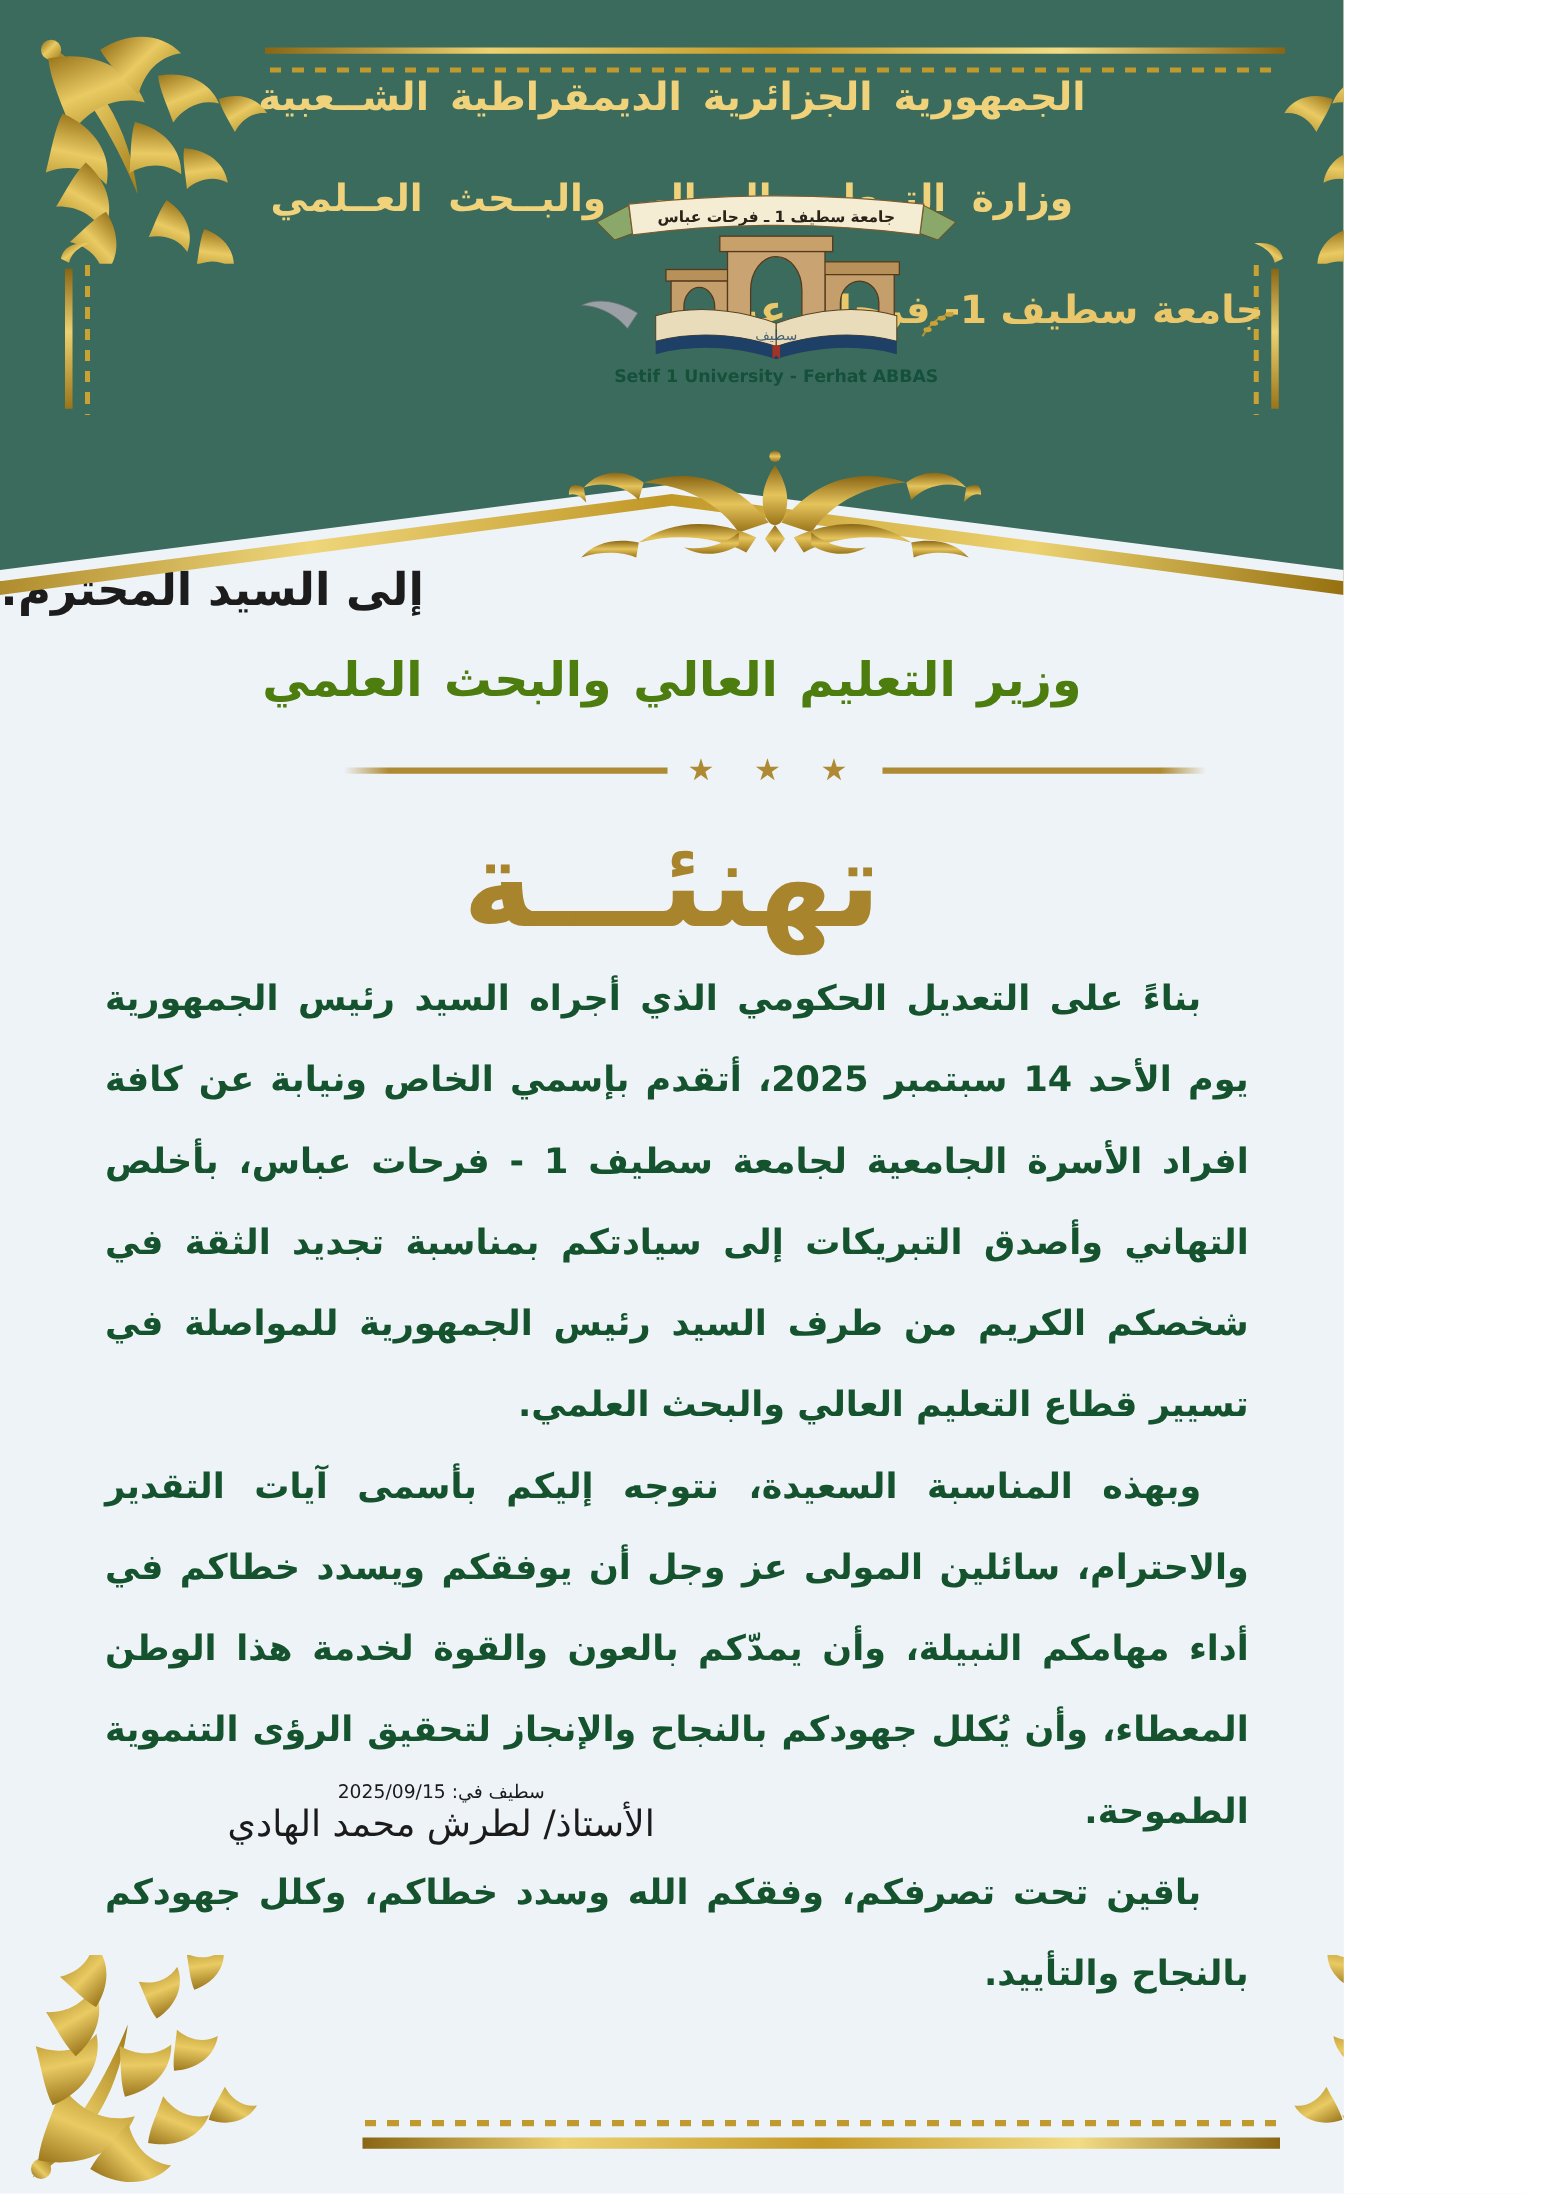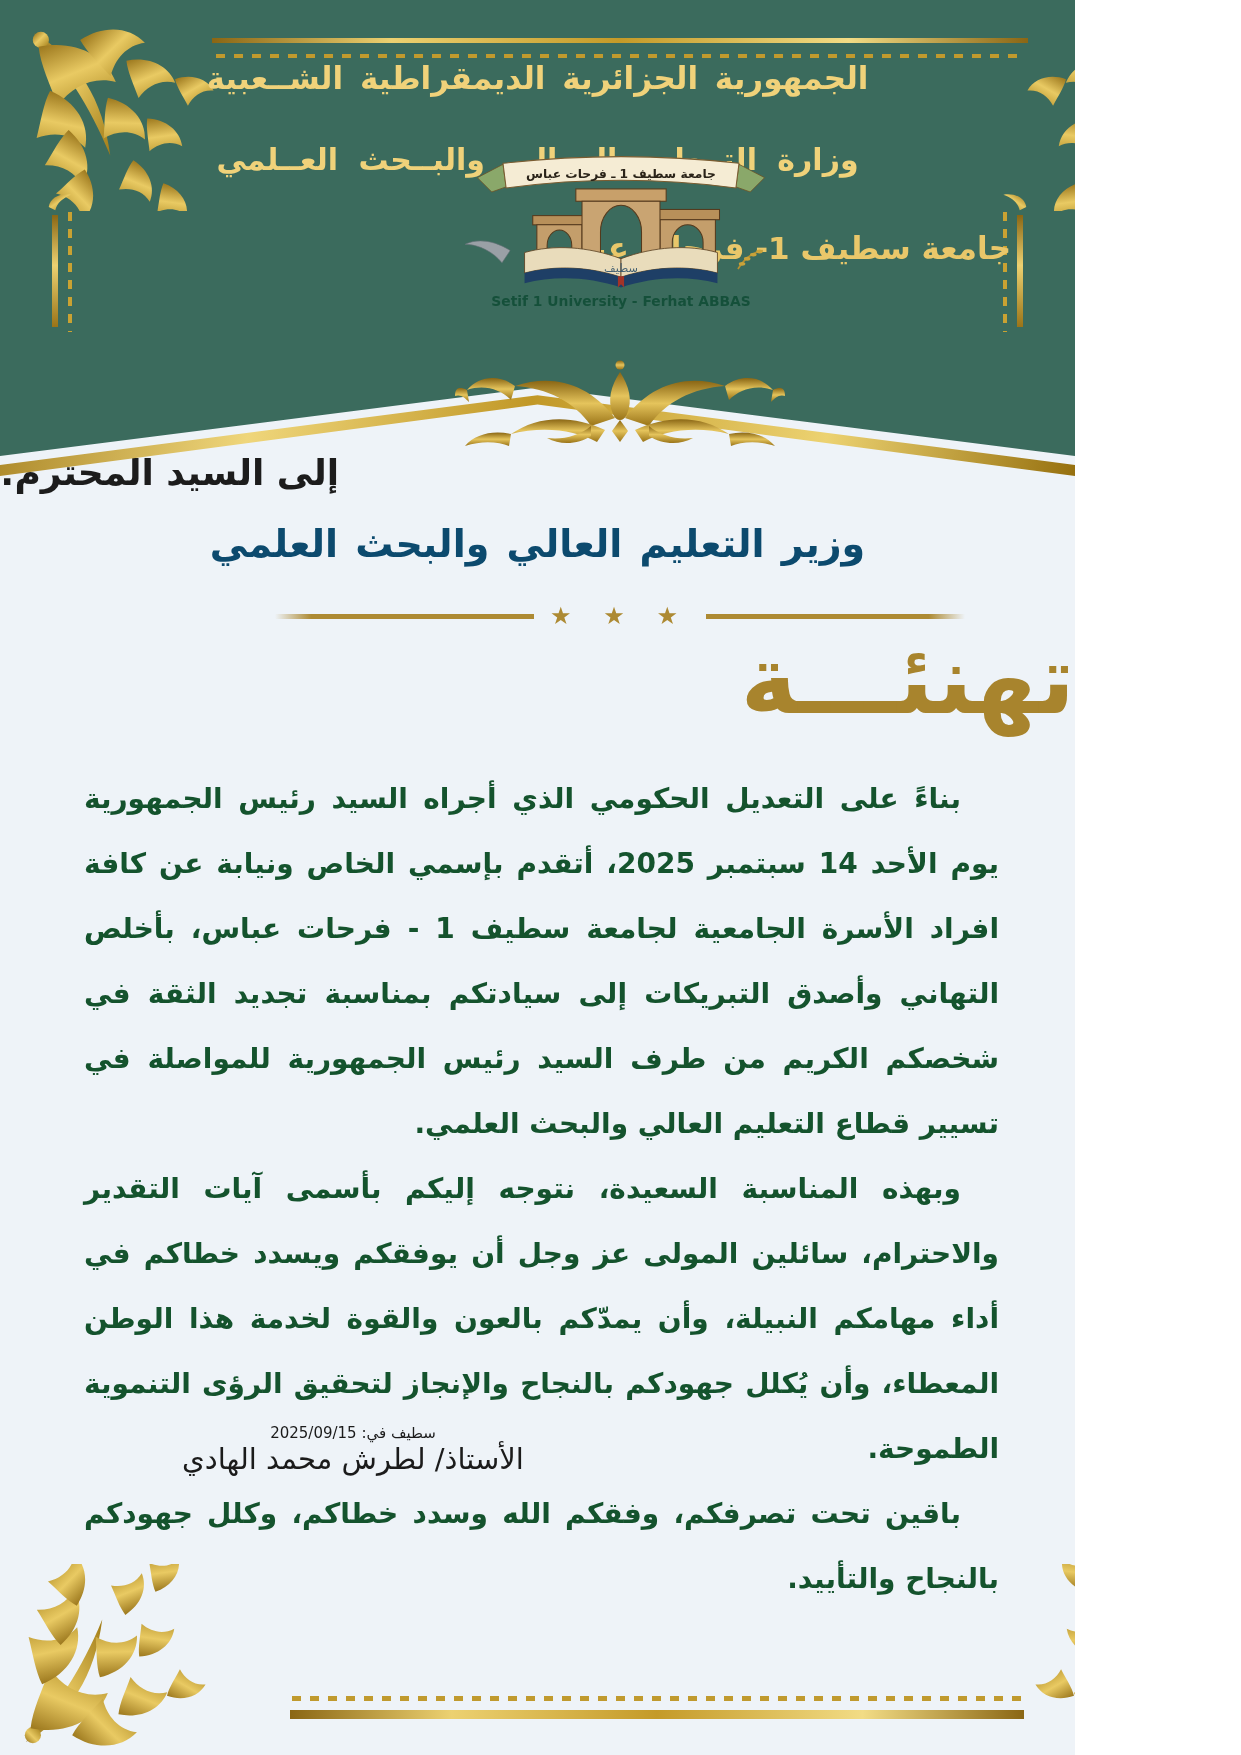--- a/index.html
+++ b/index.html
@@ -44,29 +44,29 @@
   .c-tl{left:22px;top:26px;z-index:4;}
   .c-tr{left:1024px;top:26px;z-index:4;transform:scaleX(-1);}
   .c-bl{left:14px;top:1564px;transform:scaleY(-1);}
   .c-br{left:1032px;top:1564px;transform:scale(-1,-1);}
   
   .damask{position:absolute;left:455px;top:356px;width:330px;height:96px;z-index:5;}
   
   .recip1{position:absolute;top:452px;left:0;width:100%;text-align:left;direction:rtl;
     font-size:36px;font-weight:bold;color:#1c1c1c;}
   .recip2{position:absolute;top:522px;left:0;width:100%;text-align:center;direction:rtl;
-    font-size:38px;font-weight:bold;color:#0c4a6e;word-spacing:4px;}
+    font-size:38px;font-weight:bold;color:#4d7c0f;word-spacing:4px;}
   
   .divider{position:absolute;top:602px;left:275px;width:690px;display:flex;align-items:center;}
   .div-line{flex:1;height:5px;}
   .div-line.lft{background:linear-gradient(90deg,rgba(173,138,51,0),#ad8a33 14%,#ad8a33);}
   .div-line.rgt{background:linear-gradient(270deg,rgba(173,138,51,0),#ad8a33 14%,#ad8a33);}
   .div-stars{color:#ad8a33;font-size:24px;padding:0 16px;letter-spacing:12px;white-space:nowrap;}
   
-  .congrats{position:absolute;top:608px;left:0;width:100%;text-align:right;direction:rtl;
+  .congrats{position:absolute;top:636px;left:0;width:100%;text-align:center;direction:rtl;
     font-size:96px;font-weight:bold;color:#a8842d;line-height:1.5;}
   
   .body-text{position:absolute;top:766px;left:84px;right:76px;direction:rtl;
     text-align:justify;font-size:28px;font-weight:bold;color:#14532d;line-height:65px;}
   .body-text p{margin:0;text-indent:38px;}
   
   .sig{position:absolute;left:108px;top:1424px;width:490px;text-align:center;direction:rtl;color:#1b1b1b;}
   .sig-date{font-size:15px;}
   .sig-role{font-size:32px;margin-top:8px;}
   .sig-name{font-size:29px;}

